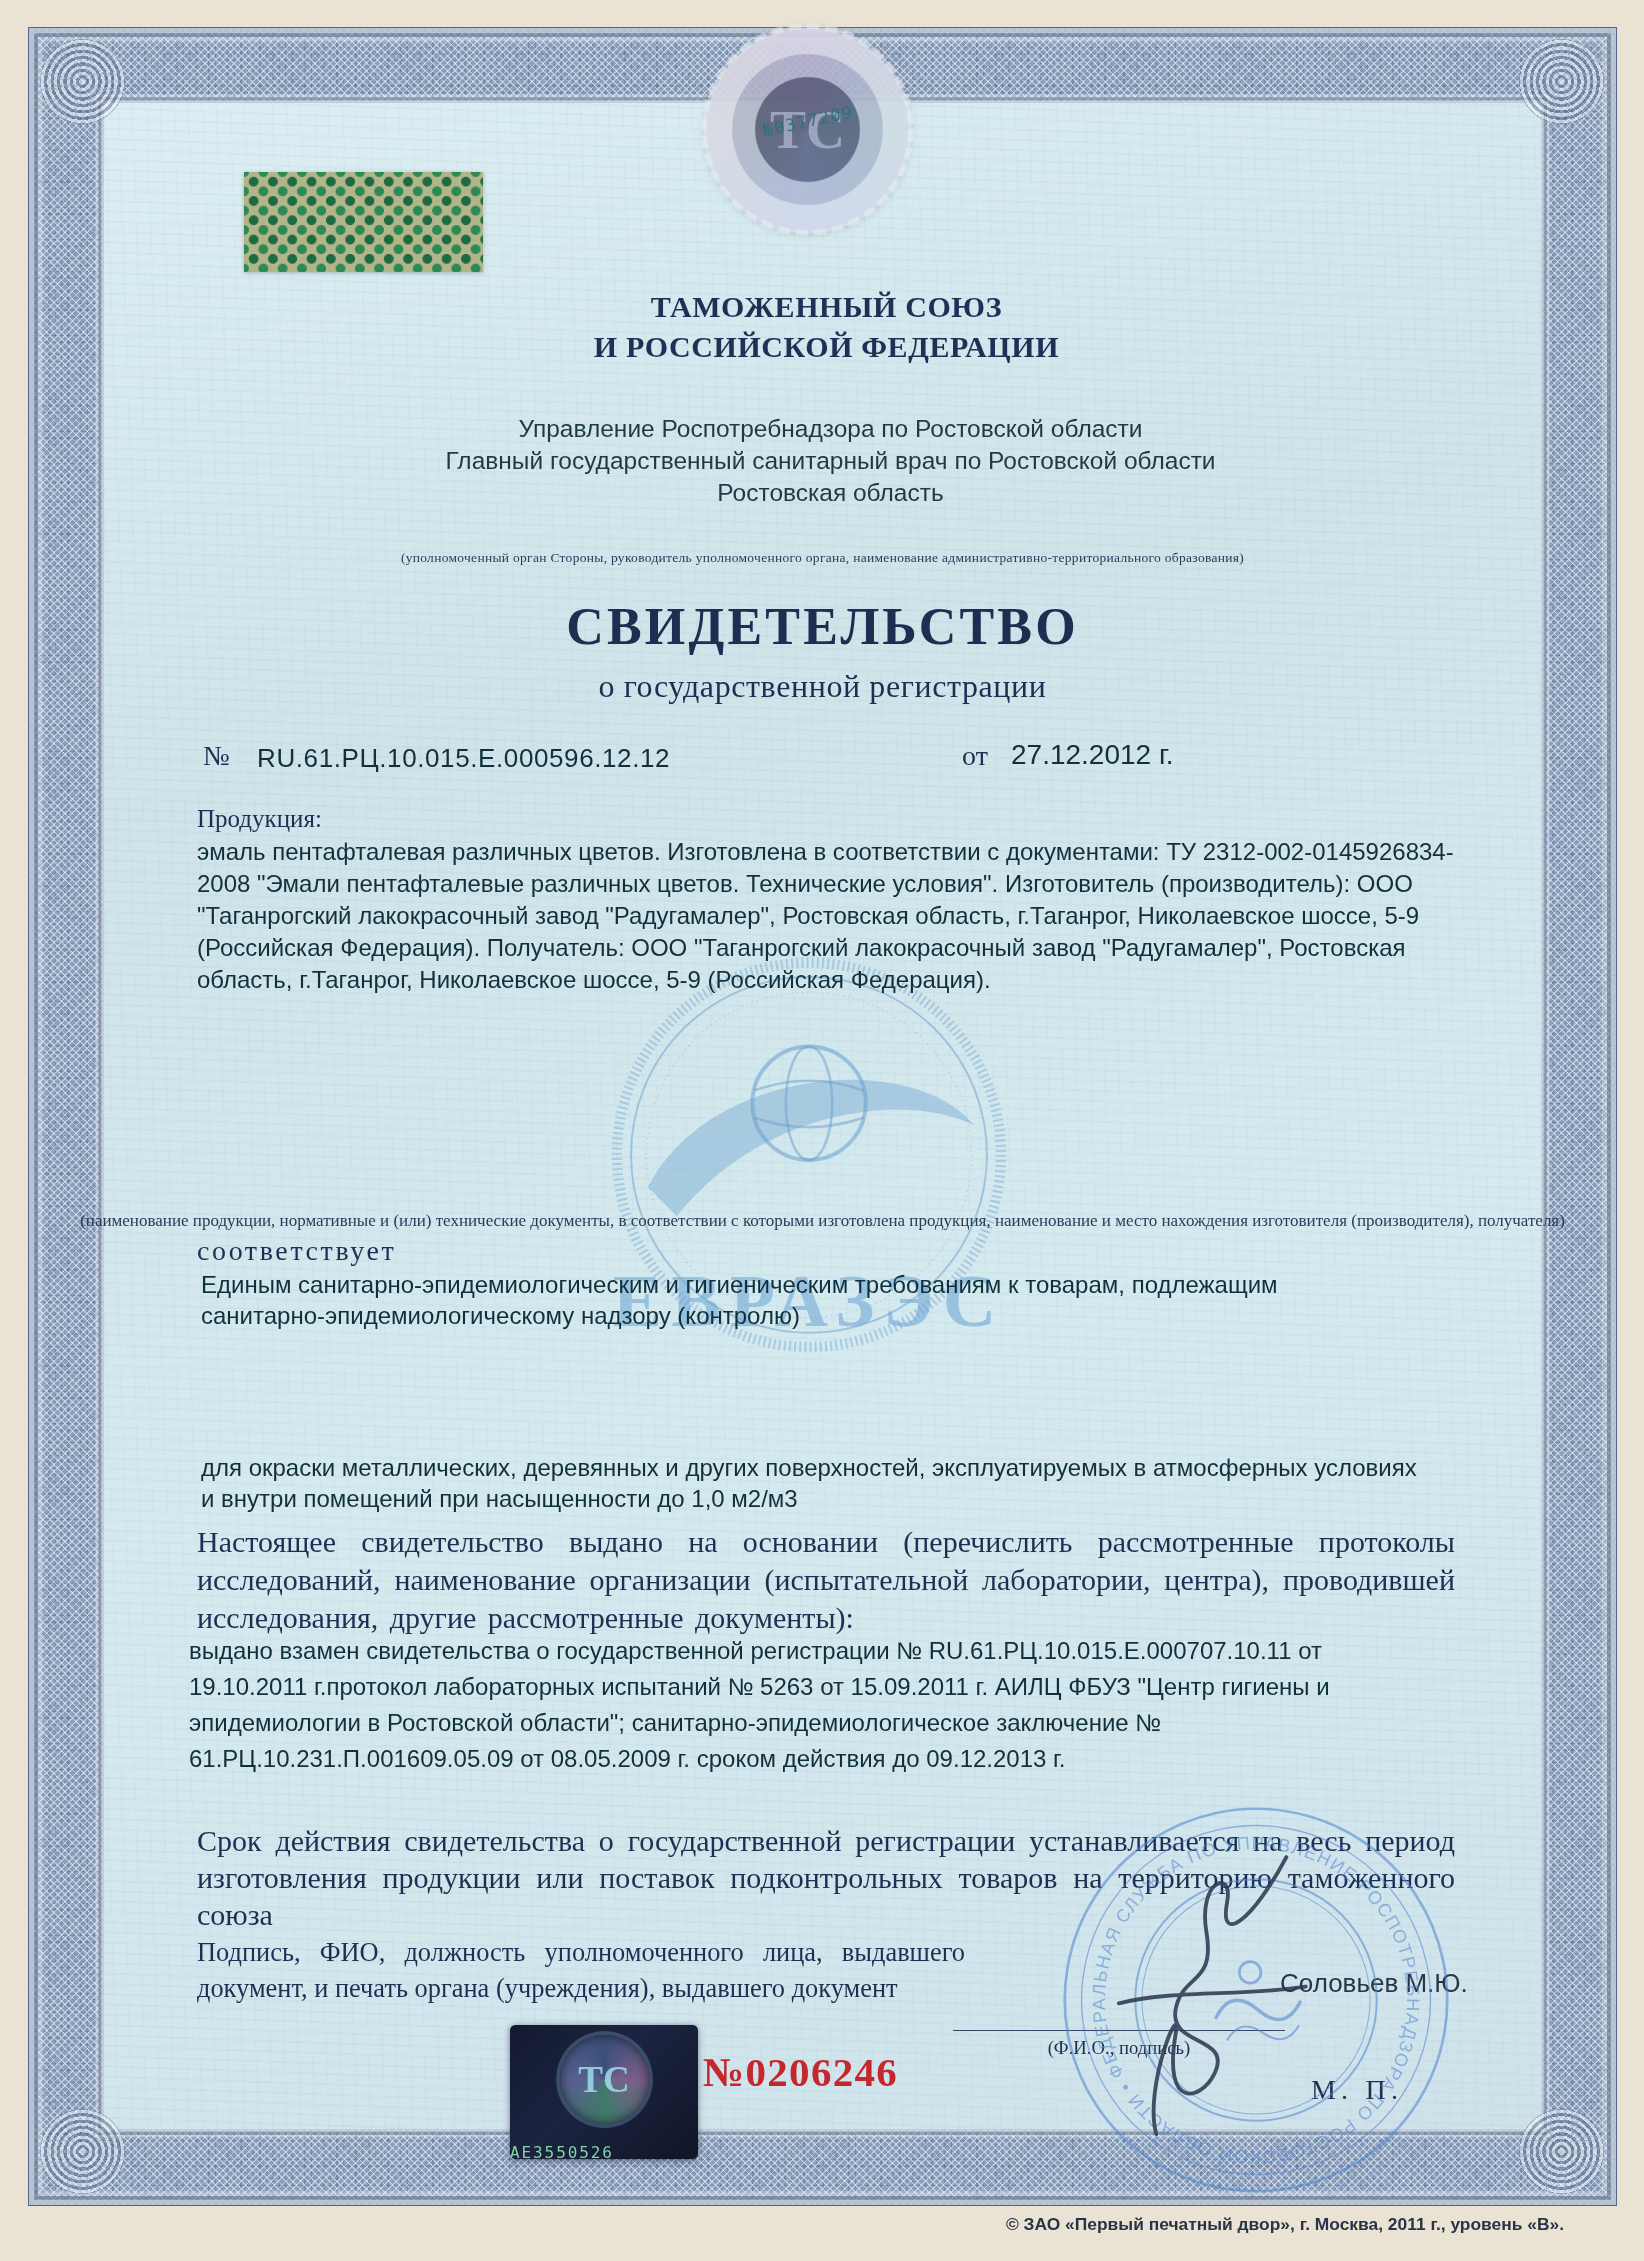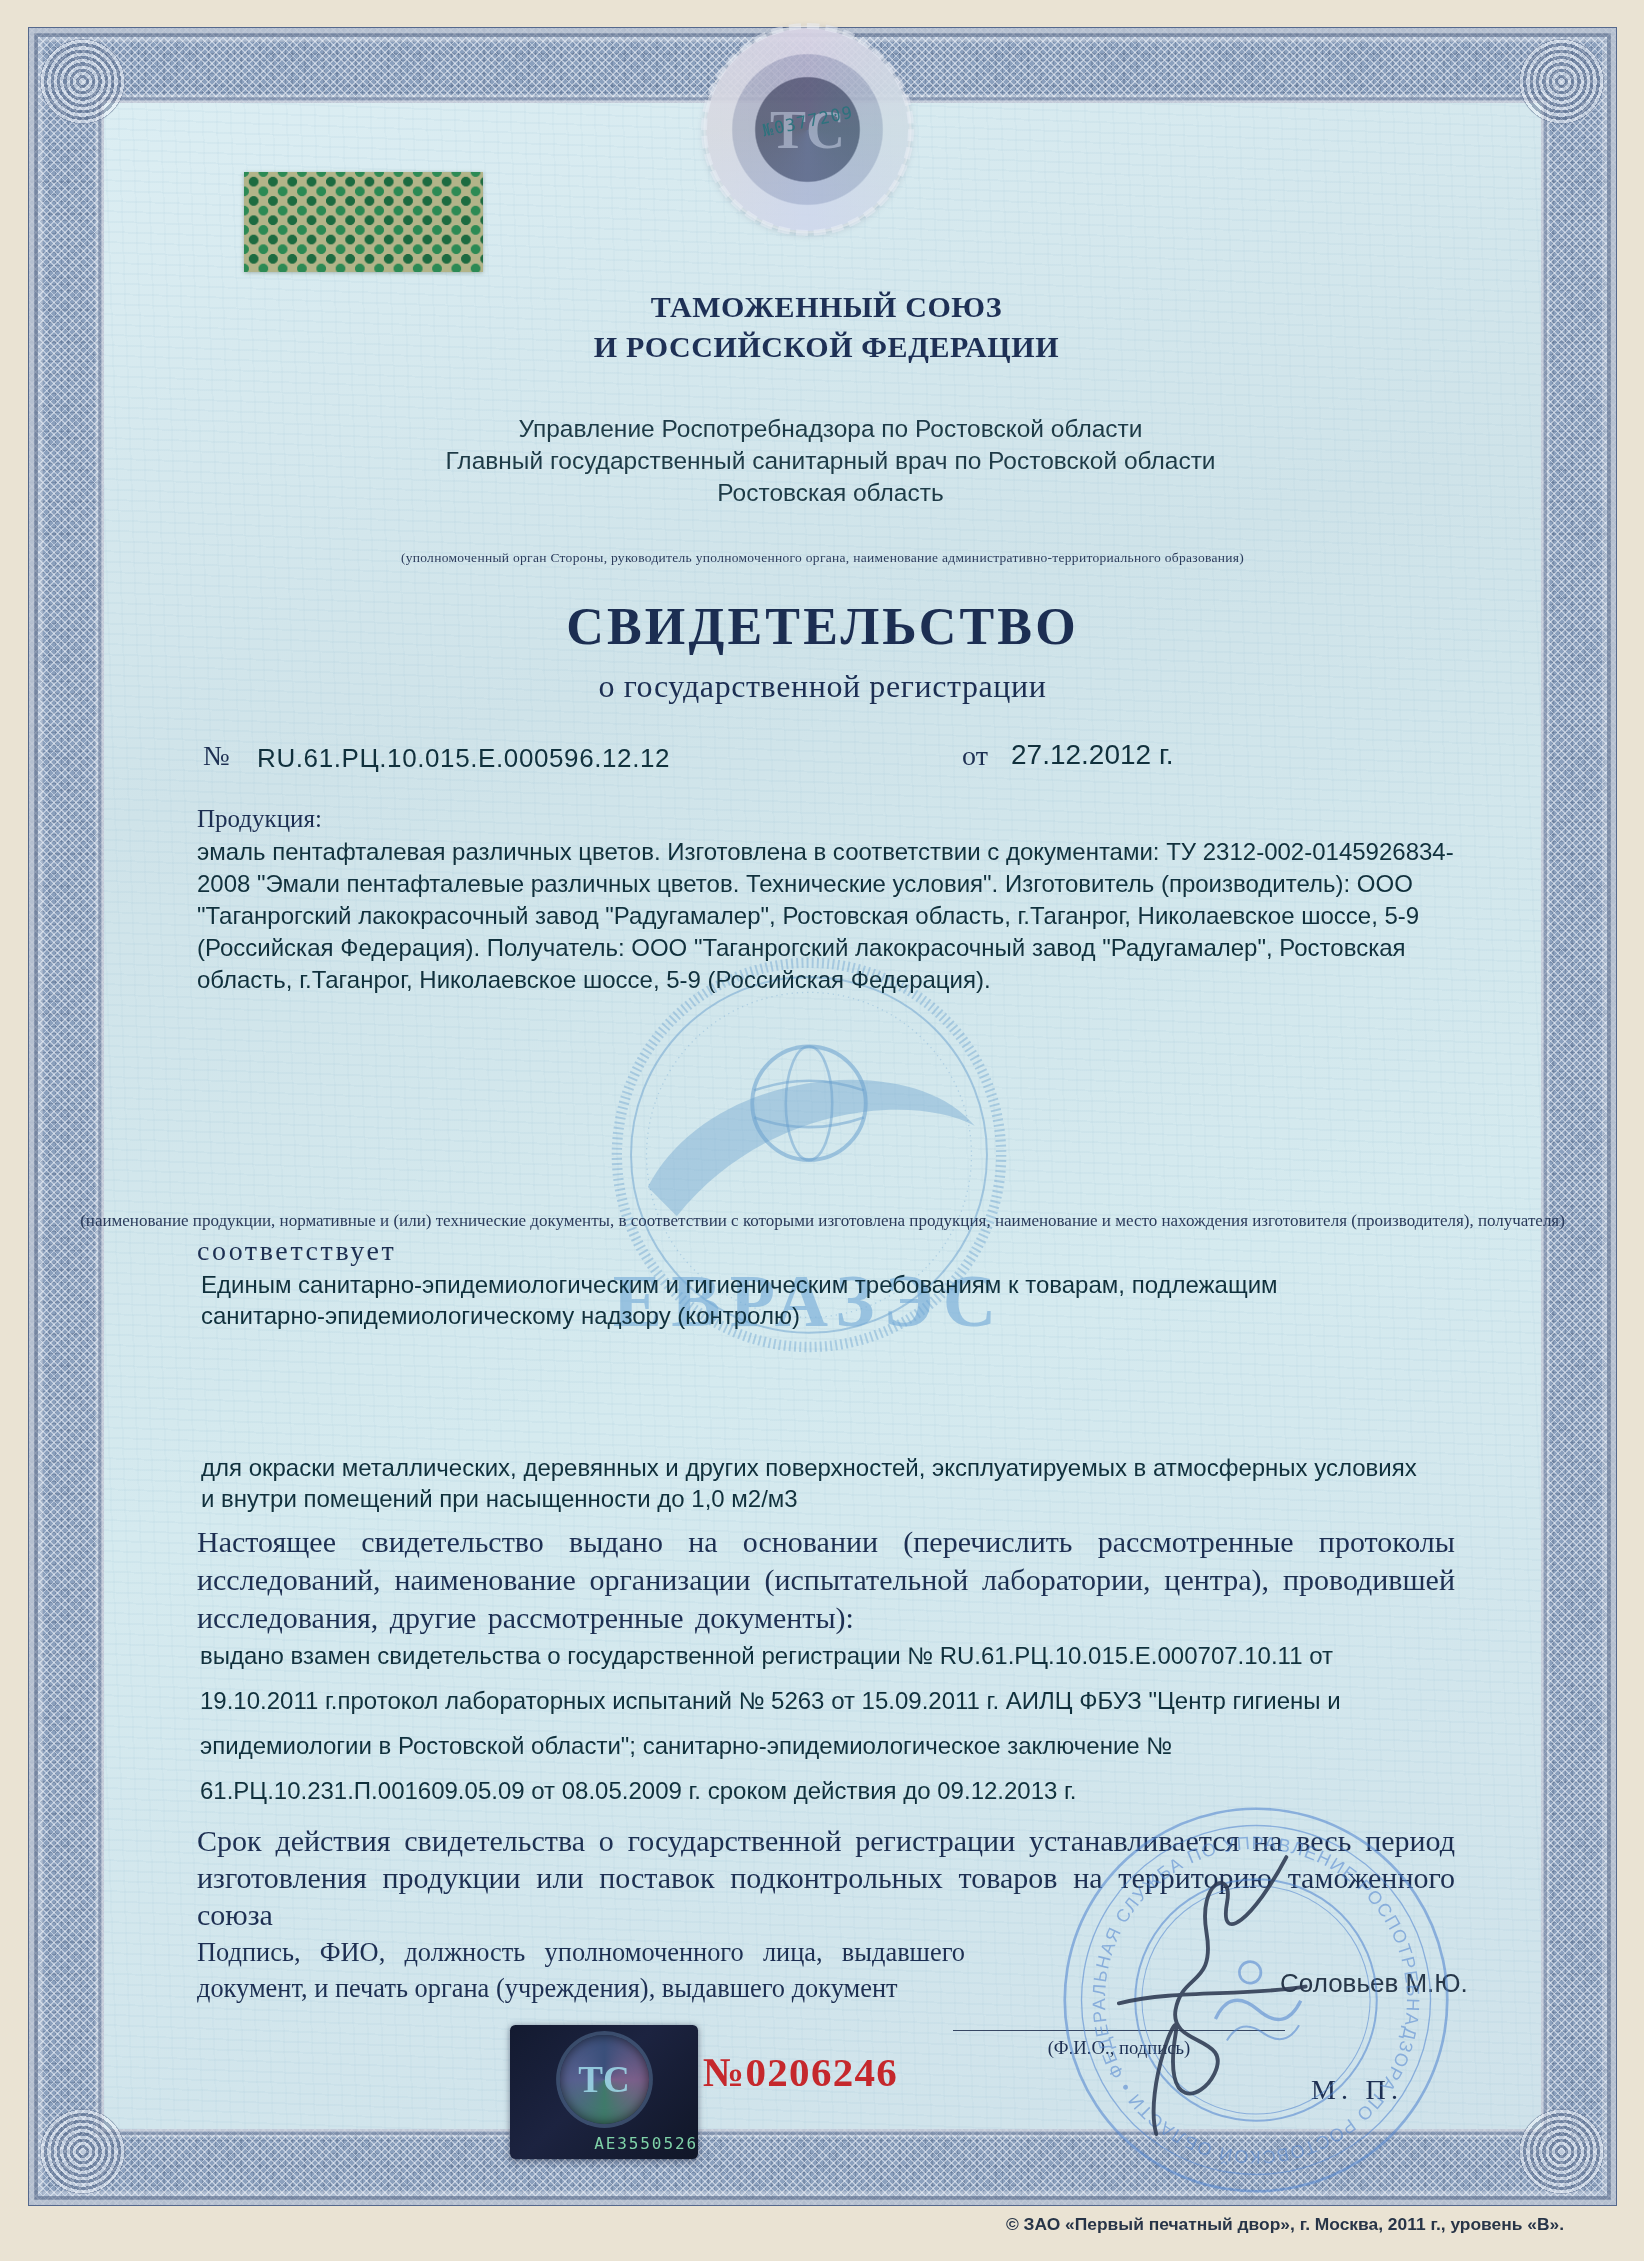--- a/index.html
+++ b/index.html
@@ -92,21 +92,21 @@
     box-shadow:0 1.3px 6.4px rgba(20,25,50,.5);
   }
   .holo-b-ring{
     width:89px;height:89px;border-radius:50%;margin:10.3px auto 0;
     background:conic-gradient(#3a4f7a,#7a5f8a,#3f7a6a,#57608f,#3a4f7a);
     box-shadow:0 0 0 3.9px rgba(120,160,200,.35), inset 0 0 11.6px rgba(0,0,0,.6);
     display:flex;align-items:center;justify-content:center;
   }
   .holo-b-emblem{font-weight:bold;font-size:37px;color:rgba(160,220,235,.85);font-family:"Liberation Serif",serif;}
   .holo-b-code{
-    display:block;text-align:right;margin-top:10px;color:#7fd3a8;
+    display:block;text-align:left;margin-top:19px;color:#7fd3a8;
     font-family:"DejaVu Sans Mono",monospace;font-size:16px;letter-spacing:1.9px;
   }
 
   
   [data-name="eurasec-watermark"]{position:absolute;left:580px;top:955px;width:458px;height:432px;z-index:3;}
 
   
   [data-name="round-stamp"]{
     position:absolute;left:1048px;top:1792px;width:416px;height:416px;z-index:6;
     transform:rotate(-12deg);opacity:.55;
@@ -135,21 +135,21 @@
   [data-name="product-text"]{left:197px;top:836px;width:1261px;font-size:24px;line-height:32px;}
   [data-name="product-caption"]{left:0;right:0;top:1211px;text-align:center;font-size:17px;color:#2a3a5a;}
 
   [data-name="compliance-label"]{left:197px;top:1235px;font-size:28px;letter-spacing:2.6px;}
   [data-name="compliance-text"]{left:201px;top:1269px;width:1161px;font-size:24px;line-height:31px;}
 
   [data-name="registration-paragraph"]{left:197px;top:1340px;width:1258px;font-size:30px;line-height:38px;text-align:justify;word-spacing:6.4px;}
   [data-name="usage-text"]{left:201px;top:1452px;width:1232px;font-size:24px;line-height:31px;}
 
   [data-name="basis-intro"]{left:197px;top:1523px;width:1258px;font-size:30px;line-height:38px;text-align:justify;word-spacing:3.9px;}
-  [data-name="basis-text"]{left:200px;top:1633px;width:1229px;font-size:24px;line-height:45px;}
+  [data-name="basis-text"]{left:189px;top:1633px;width:1229px;font-size:24px;line-height:36px;}
 
   [data-name="validity-paragraph"]{left:197px;top:1794px;width:1258px;font-size:30px;line-height:37px;text-align:justify;word-spacing:5.2px;margin-top:28px;}
 
   [data-name="signature-label"]{left:197px;top:1934px;width:768px;font-size:26.4px;line-height:36px;text-align:justify;}
   [data-name="signatory-name"]{left:1280px;top:1968px;font-size:26px;color:#273749;}
   [data-name="signature-line"]{left:953px;top:1999px;width:332px;height:31px;border-bottom:1.9px solid #374763;}
   [data-name="signature-caption"]{left:953px;top:2037px;width:332px;text-align:center;font-size:18.7px;}
   [data-name="seal-place-label"]{left:1311px;top:2074px;font-size:28px;letter-spacing:5.2px;}
 
   [data-name="cert-serial"]{left:703px;top:2048px;font-weight:bold;font-size:41px;letter-spacing:1.3px;color:#c5282c;z-index:7;font-family:"Liberation Serif",serif;}

